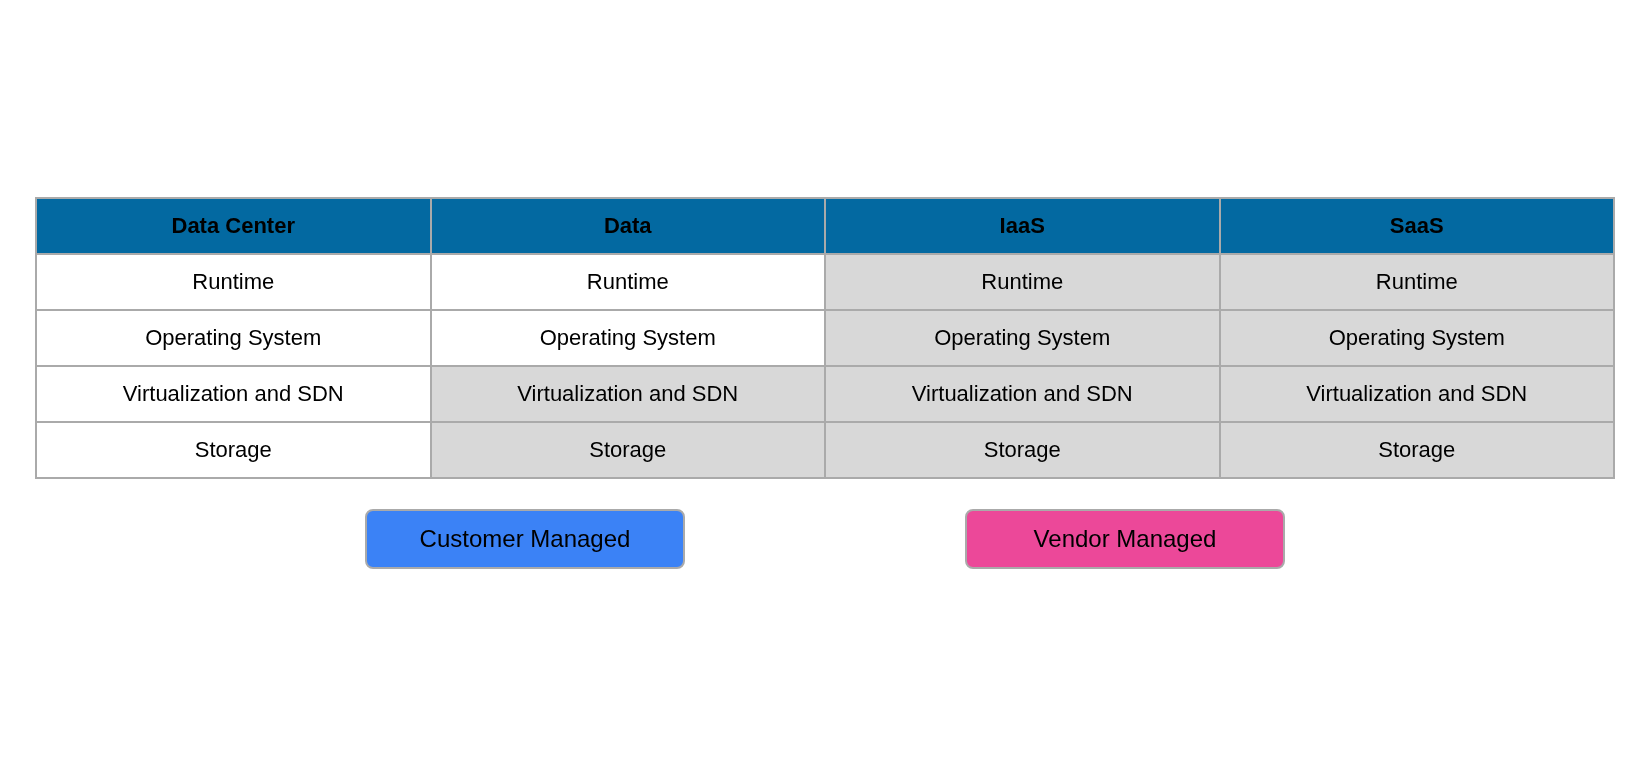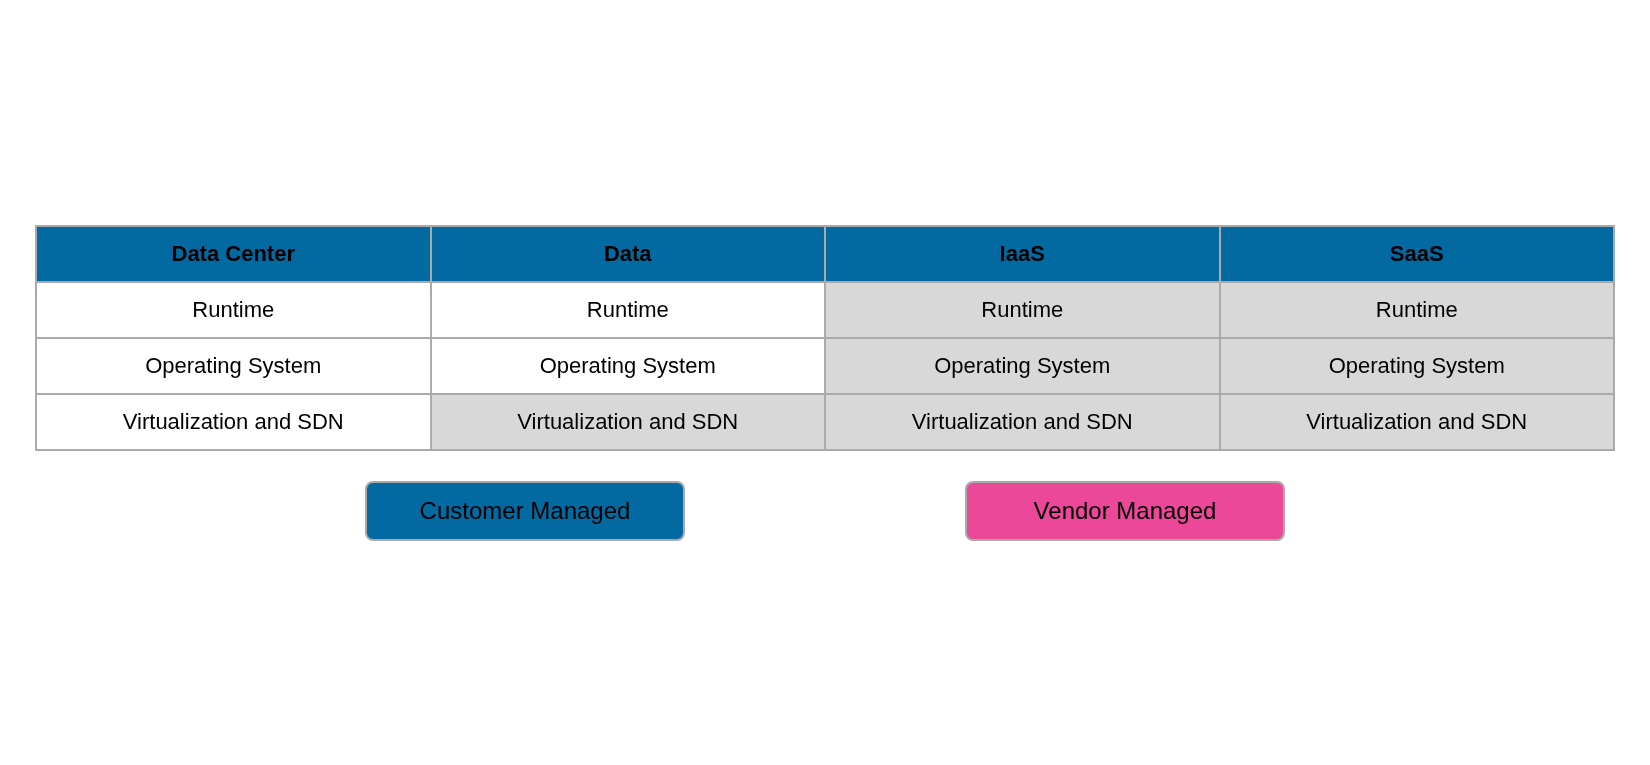--- a/index.html
+++ b/index.html
@@ -50,21 +50,21 @@
     }
     .legend-box {
       border: 2px solid #aaaaaa;
       border-radius: 8px;
       padding: 14px 50px;
       font-size: 24px;
       text-align: center;
       min-width: 320px;
     }
     .legend-white {
-      background: #0369a1;
+      background: #3b82f6;
     }
     .legend-gray {
       background: #ec4899;
     }
   </style>
 </head>
 <body>
 
 <div class="container">
   <table>
@@ -88,20 +88,26 @@
           <td class="white-cell">Operating System</td>
           <td class="gray-cell">Operating System</td>
           <td class="gray-cell">Operating System</td>
         </tr>
         <tr>
           <td class="white-cell">Virtualization and SDN</td>
           <td class="gray-cell">Virtualization and SDN</td>
           <td class="gray-cell">Virtualization and SDN</td>
           <td class="gray-cell">Virtualization and SDN</td>
         </tr>
+        <tr>
+          <td class="white-cell">Storage</td>
+          <td class="gray-cell">Storage</td>
+          <td class="gray-cell">Storage</td>
+          <td class="gray-cell">Storage</td>
+        </tr>
       </tbody>
   </table>
 
   <div class="legend-row">
     <div class="legend-box legend-white">Customer Managed</div>
     <div class="legend-box legend-gray">Vendor Managed</div>
   </div>
 </div>
 
 </body></html>

